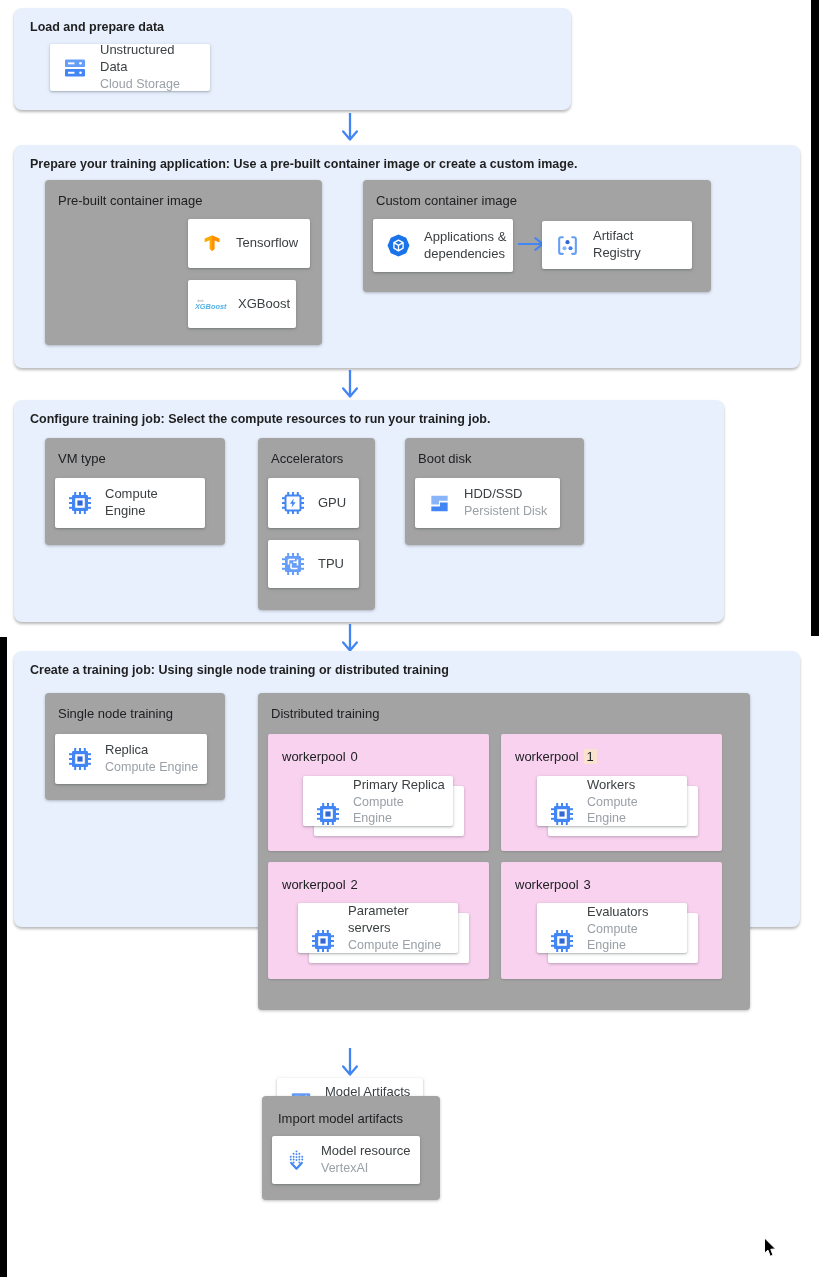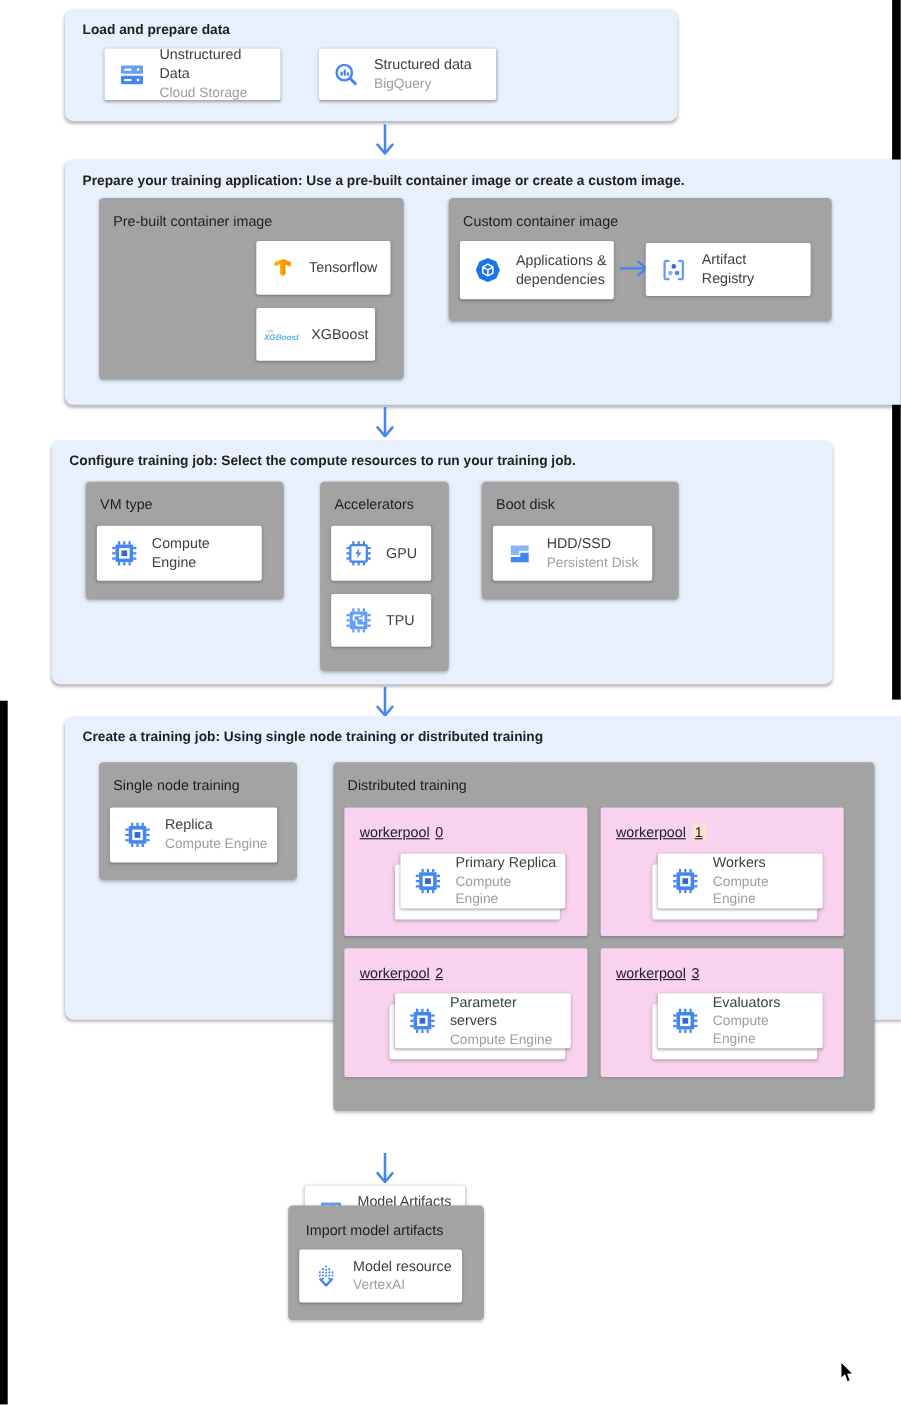--- a/index.html
+++ b/index.html
@@ -1,37 +1,37 @@
 <!DOCTYPE html>
 <html><head>
 <meta charset="utf-8">
 <style>
   html,body{margin:0;padding:0;background:#fff;}
   .stage{position:relative;width:819px;height:1277px;background:#ffffff;overflow:hidden;
          font-family:"Liberation Sans",sans-serif;color:#202124;}
   .bar{position:absolute;background:#000;}
-  .sec{position:absolute;background:#e8f0fe;border-radius:8px;box-shadow:0 2px 3px rgba(0,0,0,.28);margin-left:45px;}
+  .sec{position:absolute;background:#e8f0fe;border-radius:8px;box-shadow:0 2px 3px rgba(0,0,0,.28);}
   .sec-title{position:absolute;left:16px;top:12px;font-size:12.5px;font-weight:bold;color:#1f1f1f;white-space:nowrap;}
   .grp{position:absolute;background:#a3a3a3;border-radius:4px;box-shadow:0 1px 3px rgba(0,0,0,.25);}
   .grp-label{position:absolute;left:13px;top:13px;font-size:13px;color:#202124;white-space:nowrap;}
   .pool{position:absolute;background:#f8d2ef;border-radius:2px;box-shadow:0 1px 2px rgba(0,0,0,.15);}
-  .pool-label{position:absolute;left:14px;top:15px;font-size:13px;color:#202124;white-space:nowrap;text-decoration:underline;}
+  .pool-label{position:absolute;left:14px;top:15px;font-size:13px;color:#202124;white-space:nowrap;}
   .num{margin-left:5px;}
   .num.hl{background:#fbe2cf;padding:0 3px;}
   .card{position:absolute;background:#fff;border-radius:2px;
         box-shadow:0 1px 2px rgba(60,64,67,.3),0 1px 4px rgba(60,64,67,.15);
         display:flex;align-items:center;gap:13px;padding:0 8px 0 13px;box-sizing:border-box;}
   .ic{flex:0 0 auto;display:block;}
   .ct{display:flex;flex-direction:column;line-height:1.3;}
   .t{font-size:13px;color:#3c4043;}
   .s{font-size:12.5px;color:#9aa0a6;}
   .stackwrap{position:absolute;}
   .back-card{position:absolute;left:11px;top:10px;width:100%;height:100%;background:#fff;
              border-radius:2px;box-shadow:0 1px 3px rgba(0,0,0,.25);}
-  .stackwrap .card{left:16px;top:0;width:100%;height:100%;}
+  .stackwrap .card{left:0;top:0;width:100%;height:100%;align-items:flex-end;}
   .arrow{position:absolute;}
   .cursor{position:absolute;}
 </style>
 </head>
 <body>
 
 <svg width="0" height="0" style="position:absolute">
   <defs>
     <symbol id="i-storage" viewBox="0 0 24 24">
       <rect x="2" y="3.5" width="20" height="7.6" rx="1.2" fill="#669df6"></rect>
@@ -181,29 +181,20 @@
     <div class="sec-title">Load and prepare data</div>
     <div class="card" style="left:36px;top:36px;width:160px;height:47px">
       <svg class="ic" width="24" height="24" viewBox="0 0 24 24">
           <use href="#i-storage"></use>
         </svg>
       <div class="ct">
         <div class="t">Unstructured Data</div>
         <div class="s">Cloud Storage</div>
       </div>
     </div>
-    <div class="card" style="left:231px;top:36px;width:161px;height:47px">
-      <svg class="ic" width="24" height="24" viewBox="0 0 24 24">
-          <use href="#i-bq"></use>
-        </svg>
-      <div class="ct">
-        <div class="t">Structured data</div>
-        <div class="s">BigQuery</div>
-      </div>
-    </div>
   </div>
 
   <svg class="arrow" style="left:340px;top:112px" width="20" height="30" viewBox="0 0 20 28">
       <use href="#i-arrow-v"></use>
     </svg>
 
   <div class="sec" style="left:14px;top:145px;width:786px;height:223px">
     <div class="sec-title">Prepare your training application: Use a pre-built container image or create a custom image.</div>
 
     <div class="grp" style="left:31px;top:35px;width:277px;height:165px">
@@ -247,21 +238,21 @@
             <div class="t">Artifact Registry</div>
           </div>
       </div>
     </div>
   </div>
 
   <svg class="arrow" style="left:340px;top:369px" width="20" height="30" viewBox="0 0 20 28">
       <use href="#i-arrow-v"></use>
     </svg>
 
-  <div class="sec" style="left:2px;top:400px;width:710px;height:222px">
+  <div class="sec" style="left:14px;top:400px;width:710px;height:222px">
     <div class="sec-title">Configure training job: Select the compute resources to run your training job.</div>
 
     <div class="grp" style="left:31px;top:38px;width:180px;height:107px">
       <div class="grp-label">VM type</div>
       <div class="card" style="left:10px;top:40px;width:150px;height:50px">
         <svg class="ic" width="24" height="24" viewBox="0 0 24 24">
             <use href="#i-chip"></use>
           </svg>
         <div class="ct">
             <div class="t">Compute Engine</div>

